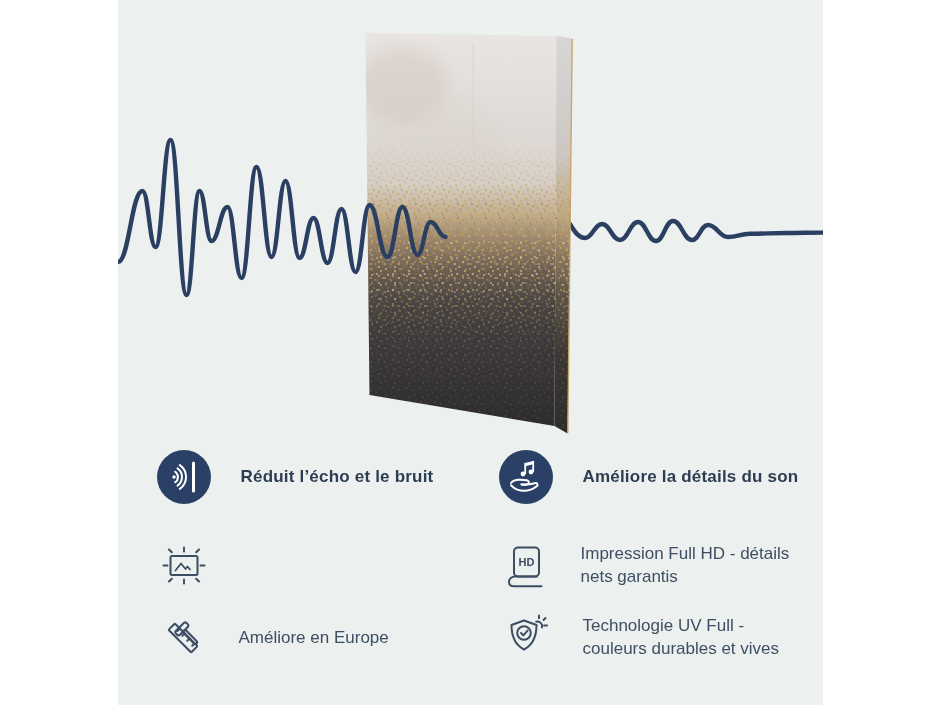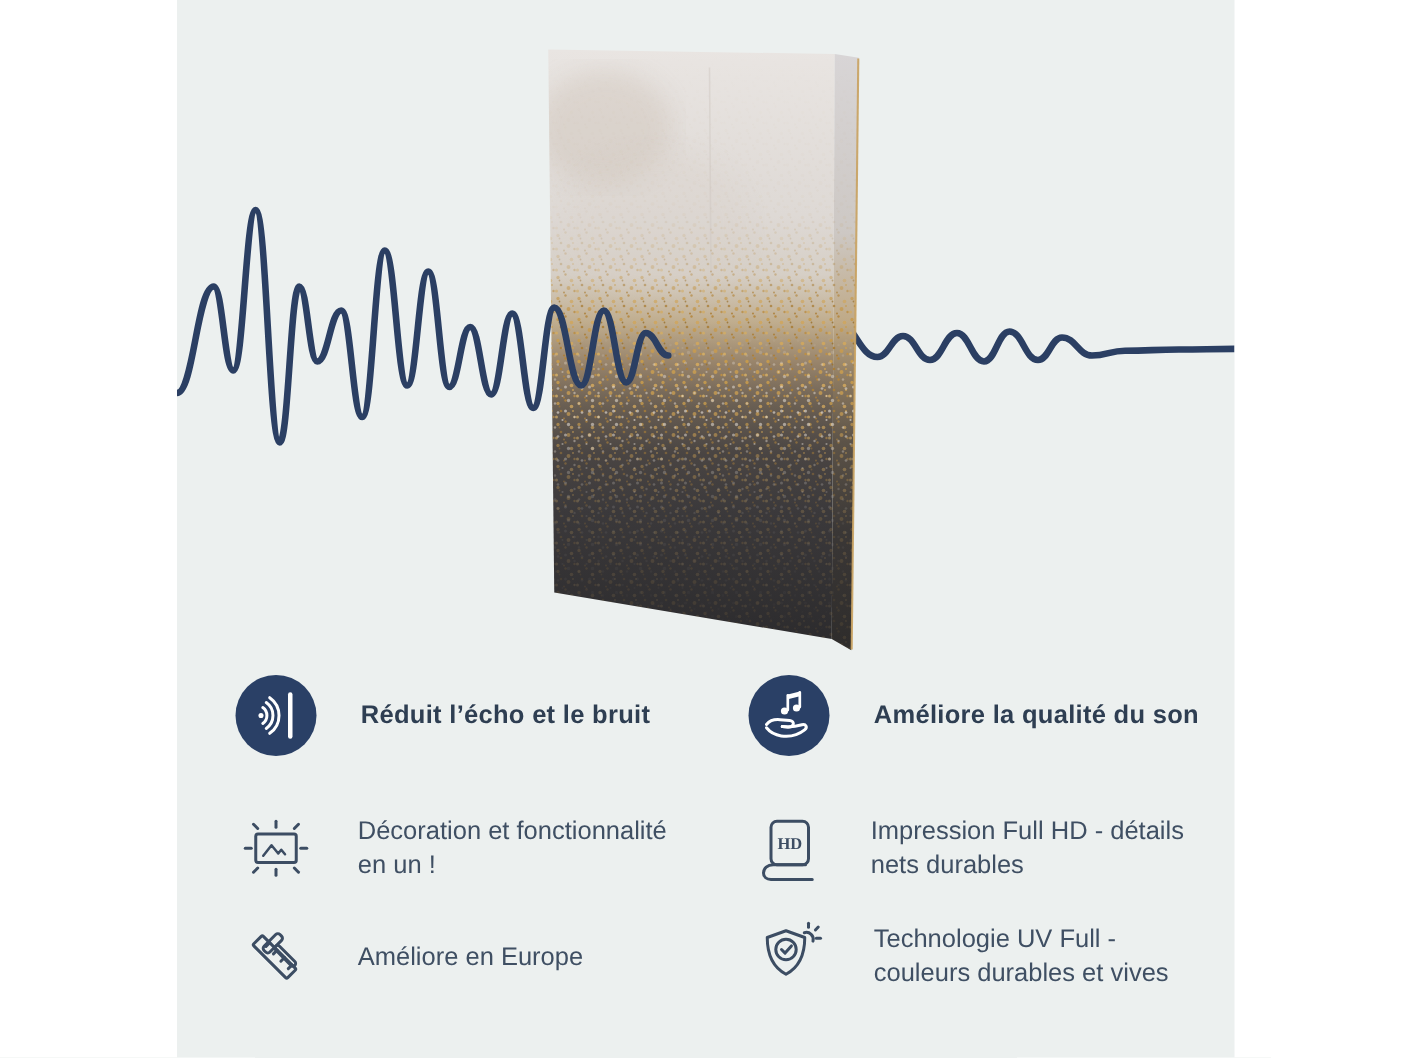--- a/index.html
+++ b/index.html
@@ -11,21 +11,21 @@
     position:absolute;left:117.5px;top:0;width:705px;height:705px;
     background:var(--content-bg,#ecf0ef);overflow:hidden;
   }
   .art{position:absolute;left:0;top:0;width:705px;height:705px;}
   .feature{position:absolute;display:flex;align-items:center;justify-content:space-between;}
   .badge{
     width:54px;height:54px;border-radius:50%;
     background:var(--navy,#2a4066);
     display:flex;align-items:center;justify-content:center;flex:none;
   }
-  .plain-icon{flex:none;display:flex;align-items:center;justify-content:center;font-family:Liberation Serif, serif;}
+  .plain-icon{flex:none;display:flex;align-items:center;justify-content:center;}
   .title{
     margin-left:30px;font-weight:bold;font-size:17px;letter-spacing:.2px;
     color:var(--title-color,#2e3e52);white-space:nowrap;
   }
   .body-text{
     margin-left:32px;font-size:17px;line-height:23px;
     color:var(--body-color,#3f4f63);max-width:225px;
   }
   svg{display:block;}
 </style>
@@ -160,54 +160,53 @@
         <g stroke="#ffffff" stroke-width="1.8" fill="none" stroke-linecap="round">
           <line x1="26.2" y1="23.4" x2="26.2" y2="13.6"></line>
           <line x1="34.2" y1="21.4" x2="34.2" y2="11.6"></line>
         </g>
         <g stroke="#ffffff" stroke-width="2" fill="none" stroke-linecap="round" stroke-linejoin="round">
           <path d="M12,33 C14,30.5 17.5,29.5 21,29.8 L27.5,30.3 C29.4,30.5 30.2,31.8 29.8,33 C29.4,34.2 28,34.8 26.3,34.7 L22.5,34.4"></path>
           <path d="M22.5,34.4 C27.5,34.9 31.8,34.4 35.6,33.2 C38.2,32.4 39.6,34.8 37.4,36.6 C33.4,39.8 27.4,41.4 21.8,40.6 C17.8,40 14.2,38 12,35.2"></path>
         </g>
       </svg>
     </div>
-    <div class="title">Améliore la qualité du son</div>
+    <div class="title">Améliore la détails du son</div>
   </div>
 
   <div class="feature" style="left:43px;top:542px;height:46px;">
     <div class="plain-icon">
       <svg width="46" height="46" viewBox="0 0 46 46">
         <g stroke="#3c4d63" stroke-width="2" fill="none" stroke-linecap="round" stroke-linejoin="round">
           <rect x="9.5" y="14" width="27" height="19" rx="1.5"></rect>
           <path d="M14.5,28.5 L20,21.5 L24.5,27 L26.5,24.5 L29,27.5" stroke-width="1.7"></path>
           <line x1="23" y1="5.5" x2="23" y2="9.5"></line>
           <line x1="23" y1="37.5" x2="23" y2="41.5"></line>
           <line x1="2.5" y1="23.5" x2="6.5" y2="23.5"></line>
           <line x1="39.5" y1="23.5" x2="43.5" y2="23.5"></line>
           <line x1="8" y1="7.5" x2="10.8" y2="10.3"></line>
           <line x1="38" y1="7.5" x2="35.2" y2="10.3"></line>
           <line x1="8" y1="39.5" x2="10.8" y2="36.7"></line>
           <line x1="38" y1="39.5" x2="35.2" y2="36.7"></line>
         </g>
       </svg>
     </div>
-    <div class="body-text">Décoration et fonctionnalité en un !</div>
   </div>
 
   <div class="feature" style="left:385px;top:542px;height:46px;">
     <div class="plain-icon">
       <svg width="46" height="46" viewBox="0 0 46 46">
         <g stroke="#3c4d63" stroke-width="2" fill="none" stroke-linecap="round" stroke-linejoin="round">
           <rect x="11" y="5.5" width="25" height="29" rx="4"></rect>
           <path d="M34,34.5 L12.5,34.5 C8.6,34.5 6,36.8 6,40 C6,42.6 8,44.3 11,44.3 L38.5,44.3"></path>
         </g>
         <text x="23.5" y="24" font-size="11" font-weight="bold" text-anchor="middle" fill="#3c4d63">HD</text>
       </svg>
     </div>
-    <div class="body-text">Impression Full HD - détails nets durables</div>
+    <div class="body-text">Impression Full HD - détails nets garantis</div>
   </div>
 
   <div class="feature" style="left:43px;top:614px;height:46px;">
     <div class="plain-icon">
       <svg width="46" height="46" viewBox="0 0 46 46">
         <g stroke="#3c4d63" stroke-width="2" fill="none" stroke-linecap="round" stroke-linejoin="round">
           <g transform="translate(22,24) rotate(45)">
             <rect x="-16" y="-4.5" width="32" height="9" rx="1"></rect>
             <line x1="-9" y1="-4.5" x2="-9" y2="-1"></line>
             <line x1="-2" y1="-4.5" x2="-2" y2="-1"></line>

